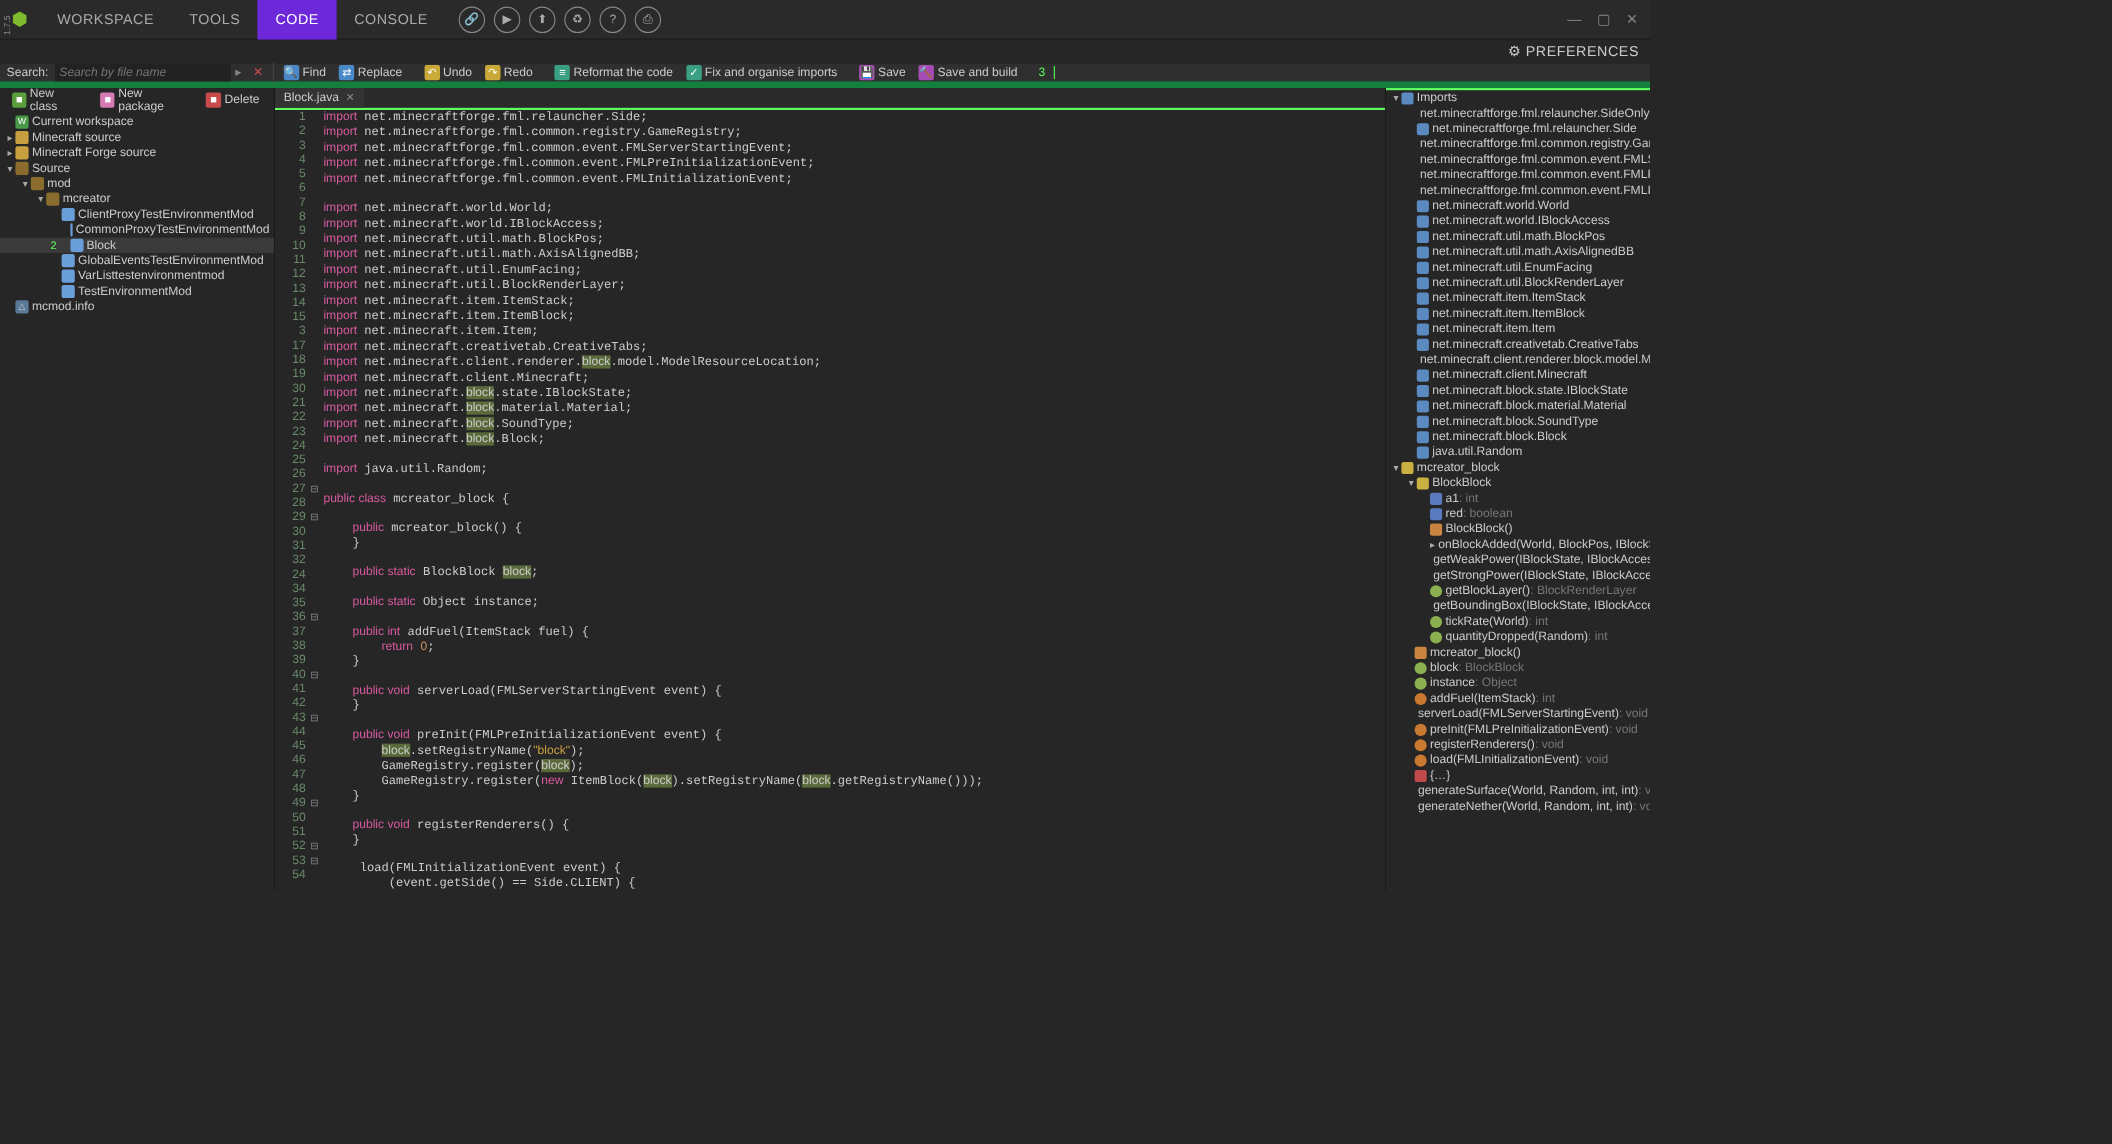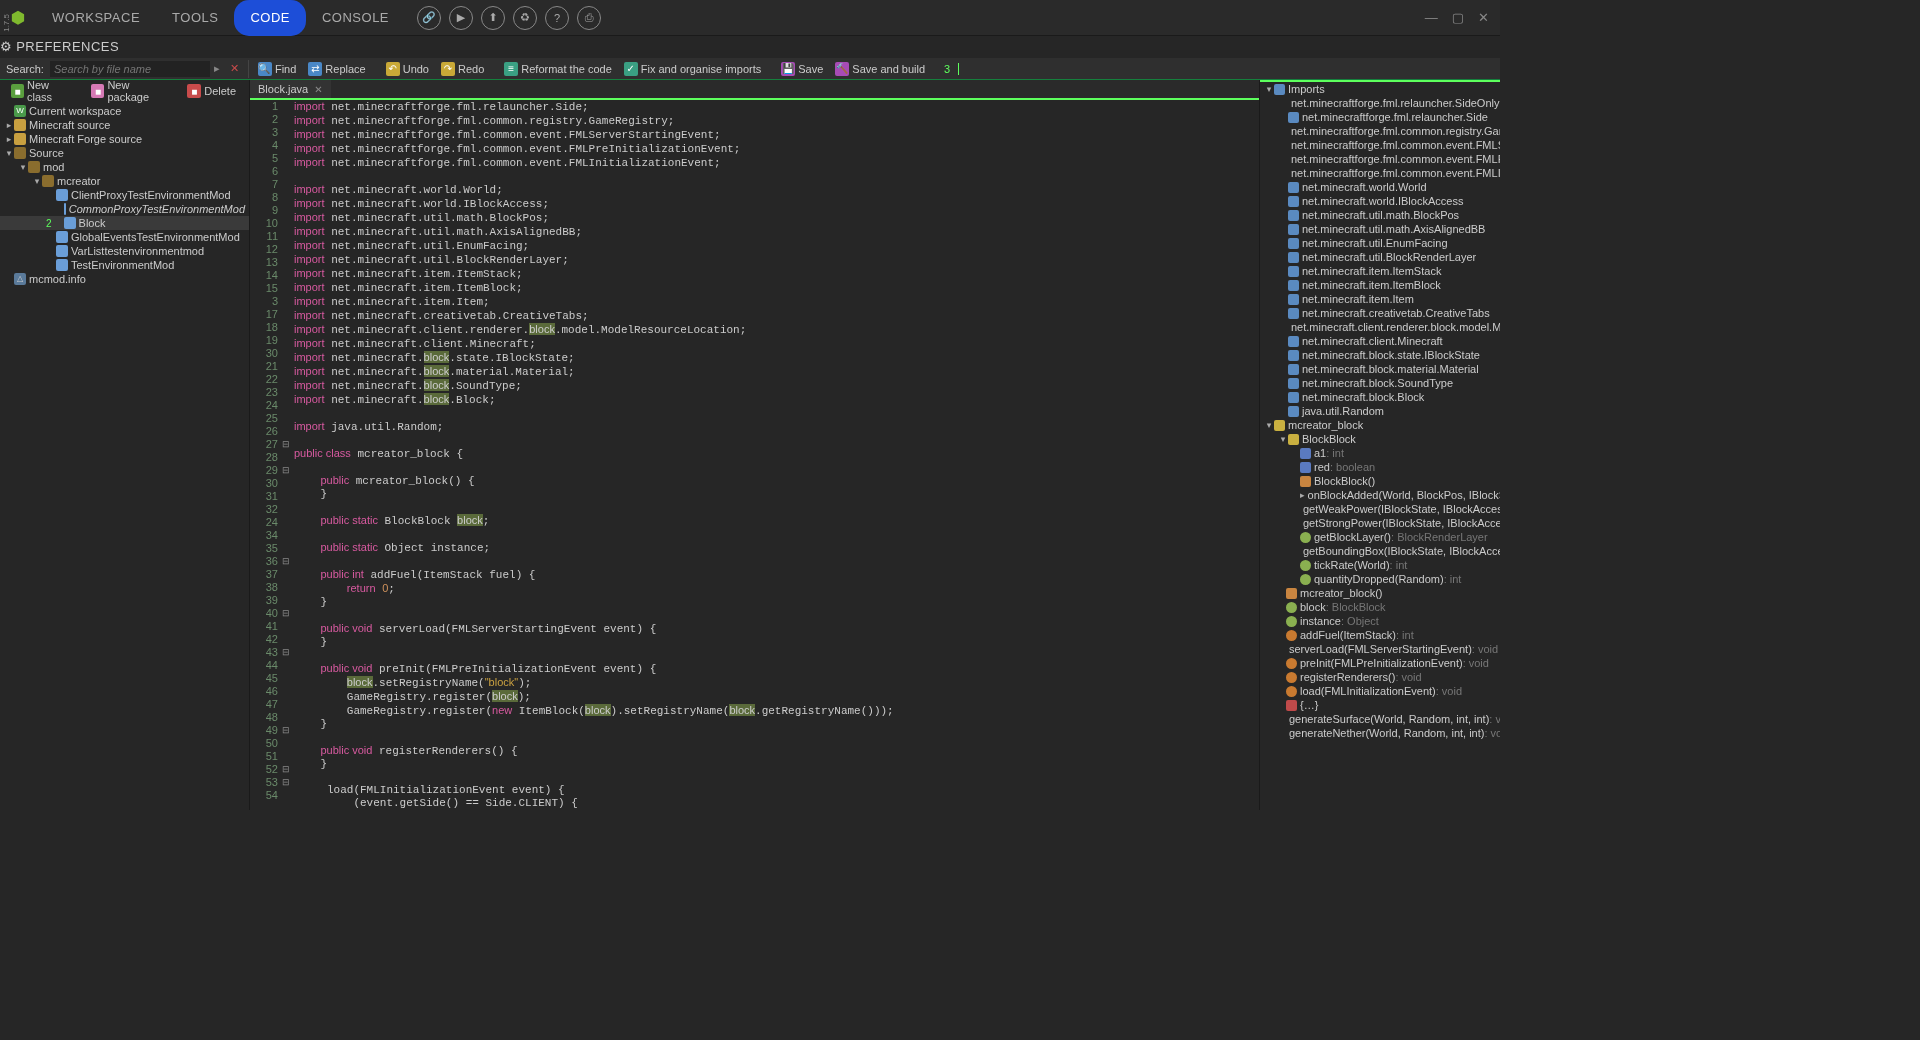--- a/index.html
+++ b/index.html
@@ -2,28 +2,28 @@
 <html><head>
 <meta charset="utf-8">
 <style>
 * { margin: 0; padding: 0; box-sizing: border-box; font-family: "Segoe UI", Arial, sans-serif; }
 body { background: #262626; color: #ccc; font-size: 12px; overflow: hidden; width: 1500px; height: 810px; }
 .titlebar { height: 36px; background: #2a2a2a; display: flex; align-items: center; border-bottom: 1px solid #1a1a1a; }
 .logo { width: 36px; height: 36px; display: flex; align-items: center; justify-content: center; color: #7fb92e; font-weight: bold; font-size: 16px; }
 .ver { position: absolute; left: 2px; top: 14px; font-size: 8px; color: #888; writing-mode: vertical-lr; transform: rotate(180deg); }
 .tabs-top { display: flex; }
 .tab-top { padding: 0 16px; height: 36px; line-height: 36px; font-size: 13px; color: #aaa; letter-spacing: 0.5px; cursor: pointer; }
-.tab-top.active { background: #1d4ed8; color: #fff; border-radius: 15px; }
+.tab-top.active { background: #6d28d9; color: #fff; }
 .circ-btns { display: flex; margin-left: 12px; gap: 8px; }
 .circ { width: 24px; height: 24px; border: 1.5px solid #888; border-radius: 50%; display: flex; align-items: center; justify-content: center; color: #aaa; font-size: 11px; cursor: pointer; }
 .win-ctrl { margin-left: auto; display: flex; gap: 4px; margin-right: 6px; color: #888; }
 .win-ctrl span { padding: 2px 5px; cursor: pointer; font-size: 13px; }
-.prefs { height: 22px; padding-right: 10px; color: #ccc; font-size: 13px; letter-spacing: 0.5px; line-height: 22px; }
+.prefs { height: 22px; text-align: right; padding-right: 10px; color: #ccc; font-size: 13px; letter-spacing: 0.5px; line-height: 22px; }
 .prefs-ico { margin-right: 4px; }
-.toolbar { height: 22px; background: #2f2f2f; display: flex; align-items: center; border-bottom: 1px solid #15803d; font-size: 11px; }
+.toolbar { height: 22px; background: #2f2f2f; display: flex; align-items: center; border-bottom: 6px solid #15803d; font-size: 11px; }
 .search-lbl { padding: 0 6px; color: #ccc; }
 .search-in { background: #222; border: none; color: #888; font-size: 11px; width: 160px; height: 16px; padding: 0 4px; font-style: italic; }
 .tbtn { display: inline-flex; align-items: center; height: 20px; padding: 0 5px; margin-right: 2px; cursor: pointer; }
 .tbtn .ico { width: 14px; height: 14px; margin-right: 3px; display: inline-flex; align-items: center; justify-content: center; font-size: 10px; border-radius: 2px; }
 .ic-green { background: #5a9e3e; color: #fff; }
 .ic-pink  { background: #d67ab5; color: #fff; }
 .ic-red   { background: #c84b4b; color: #fff; }
 .ic-blue  { background: #4a88c7; color: #fff; }
 .ic-yel   { background: #c9a937; color: #fff; }
 .ic-teal  { background: #3aa083; color: #fff; }
@@ -121,21 +121,21 @@
         <span class="tbtn"><span class="ico ic-red">■</span>Delete</span>
       </div>
     <div class="tree" id="tree">
         <div class="tnode" style="padding-left: 4px;"><span class="arrow"></span><span class="tico ic-w">W</span>Current workspace</div>
         <div class="tnode" style="padding-left: 4px;"><span class="arrow">▸</span><span class="tico ic-folder"></span>Minecraft source</div>
         <div class="tnode" style="padding-left: 4px;"><span class="arrow">▸</span><span class="tico ic-folder"></span>Minecraft Forge source</div>
         <div class="tnode" style="padding-left: 4px;"><span class="arrow">▾</span><span class="tico ic-folder-o"></span>Source</div>
         <div class="tnode" style="padding-left: 18px;"><span class="arrow">▾</span><span class="tico ic-folder-o"></span>mod</div>
         <div class="tnode" style="padding-left: 32px;"><span class="arrow">▾</span><span class="tico ic-folder-o"></span>mcreator</div>
         <div class="tnode" style="padding-left: 46px;"><span class="arrow"></span><span class="tico ic-java"></span>ClientProxyTestEnvironmentMod</div>
-        <div class="tnode" style="padding-left: 63px; font-style: italic;"><span class="arrow"></span><span class="tico ic-java"></span>CommonProxyTestEnvironmentMod</div>
+        <div class="tnode" style="padding-left: 63px;"><span class="arrow"></span><span class="tico ic-java"></span>CommonProxyTestEnvironmentMod</div>
         <div class="tnode sel" style="padding-left: 46px;"><span class="marker2">2</span><span class="arrow"></span><span class="tico ic-java"></span>Block</div>
         <div class="tnode" style="padding-left: 46px;"><span class="arrow"></span><span class="tico ic-java"></span>GlobalEventsTestEnvironmentMod</div>
         <div class="tnode" style="padding-left: 46px;"><span class="arrow"></span><span class="tico ic-java"></span>VarListtestenvironmentmod</div>
         <div class="tnode" style="padding-left: 46px;"><span class="arrow"></span><span class="tico ic-java"></span>TestEnvironmentMod</div>
         <div class="tnode" style="padding-left: 4px;"><span class="arrow"></span><span class="tico ic-file">△</span>mcmod.info</div>
       </div>
   </div>
 
   <div class="editor">
     <div class="ed-tabs">

